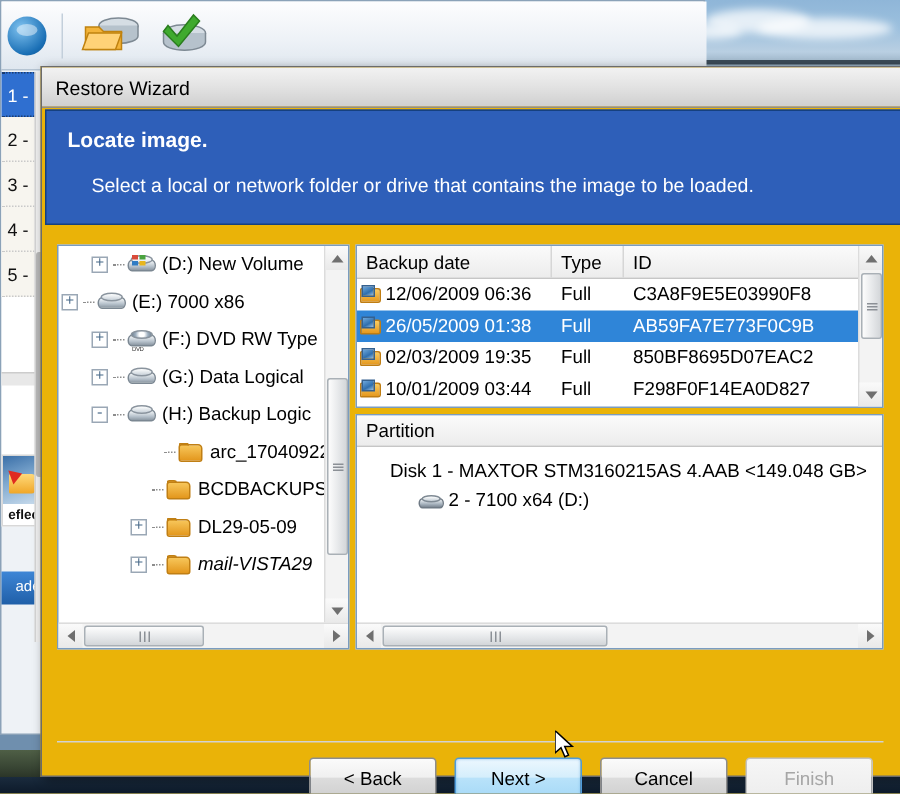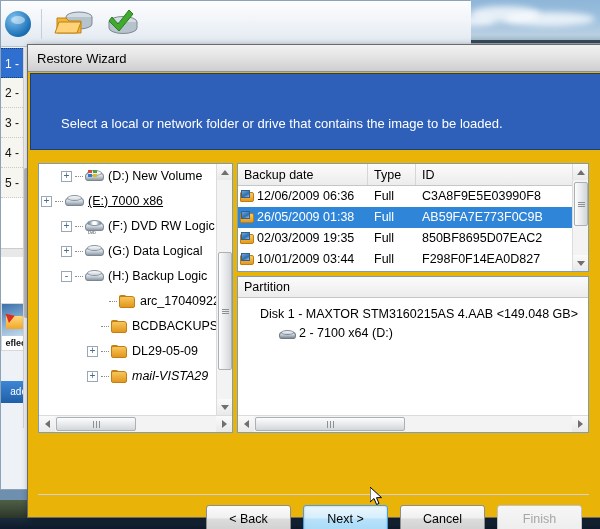--- a/index.html
+++ b/index.html
@@ -241,35 +241,36 @@
 
   <div class="deskbottom"></div>
   <div class="taskbar"></div>
 </div>
 
 <div id="dialog">
 
   <div class="dlg-title">Restore Wizard</div>
 
   <div class="dlg-header">
+    <div class="hdr-title">Locate image.</div>
     <div class="hdr-sub">Select a local or network folder or drive that contains the image to be loaded.</div>
   </div>
 
   <div class="dlg-body">
 
     <div class="tree-pane">
       <div class="tree-inner" id="tree-inner">
           <div class="tnode" style="padding-left: 22px;"><span class="expander">+</span><span class="dots"></span><span class="ic ic-drive win"><span class="d-body"></span><span class="d-top"></span><span class="winflag">
                 <i style="left:0;top:0;background:#d94b3a"></i>
                 <i style="left:5px;top:0;background:#4aa33f"></i>
                 <i style="left:0;top:4px;background:#2f7cc4"></i>
                 <i style="left:5px;top:4px;background:#e8b61e"></i>
               </span></span><span class="tlabel">(D:) New Volume</span></div>
-          <div class="tnode" style=" text-decoration: underline;"><span class="expander">+</span><span class="dots"></span><span class="ic ic-drive"><span class="d-body"></span><span class="d-top"></span></span><span class="tlabel">(E:) 7000 x86</span></div>
-          <div class="tnode" style="padding-left: 22px;"><span class="expander">+</span><span class="dots"></span><span class="ic ic-drive dvd"><span class="d-body"></span><span class="d-top"></span></span><span class="tlabel">(F:) DVD RW Logic</span></div>
+          <div class="tnode" style=""><span class="expander">+</span><span class="dots"></span><span class="ic ic-drive"><span class="d-body"></span><span class="d-top"></span></span><span class="tlabel">(E:) 7000 x86</span></div>
+          <div class="tnode" style="padding-left: 22px;"><span class="expander">+</span><span class="dots"></span><span class="ic ic-drive dvd"><span class="d-body"></span><span class="d-top"></span></span><span class="tlabel">(F:) DVD RW Type</span></div>
           <div class="tnode" style="padding-left: 22px;"><span class="expander">+</span><span class="dots"></span><span class="ic ic-drive"><span class="d-body"></span><span class="d-top"></span></span><span class="tlabel">(G:) Data Logical</span></div>
           <div class="tnode" style="padding-left: 22px;"><span class="expander">-</span><span class="dots"></span><span class="ic ic-drive"><span class="d-body"></span><span class="d-top"></span></span><span class="tlabel">(H:) Backup Logic</span></div>
           <div class="tnode" style="padding-left: 56px;"><span class="nolead"></span><span class="dots"></span><span class="ic ic-folder"><span class="f-tab"></span><span class="f-back"></span></span><span class="tlabel">arc_17040922</span></div>
           <div class="tnode" style="padding-left: 48px;"><span class="nolead"></span><span class="dots"></span><span class="ic ic-folder"><span class="f-tab"></span><span class="f-back"></span></span><span class="tlabel">BCDBACKUPS</span></div>
           <div class="tnode" style="padding-left: 48px;"><span class="expander">+</span><span class="dots"></span><span class="ic ic-folder"><span class="f-tab"></span><span class="f-back"></span></span><span class="tlabel">DL29-05-09</span></div>
           <div class="tnode" style="padding-left: 48px; font-style: italic;"><span class="expander">+</span><span class="dots"></span><span class="ic ic-folder"><span class="f-tab"></span><span class="f-back"></span></span><span class="tlabel">mail-VISTA29</span></div>
           <div class="tnode" style="padding-left: 48px;"></div>
         </div>
 
       <div class="vsb" style="right:0;top:0;bottom:17px;">

